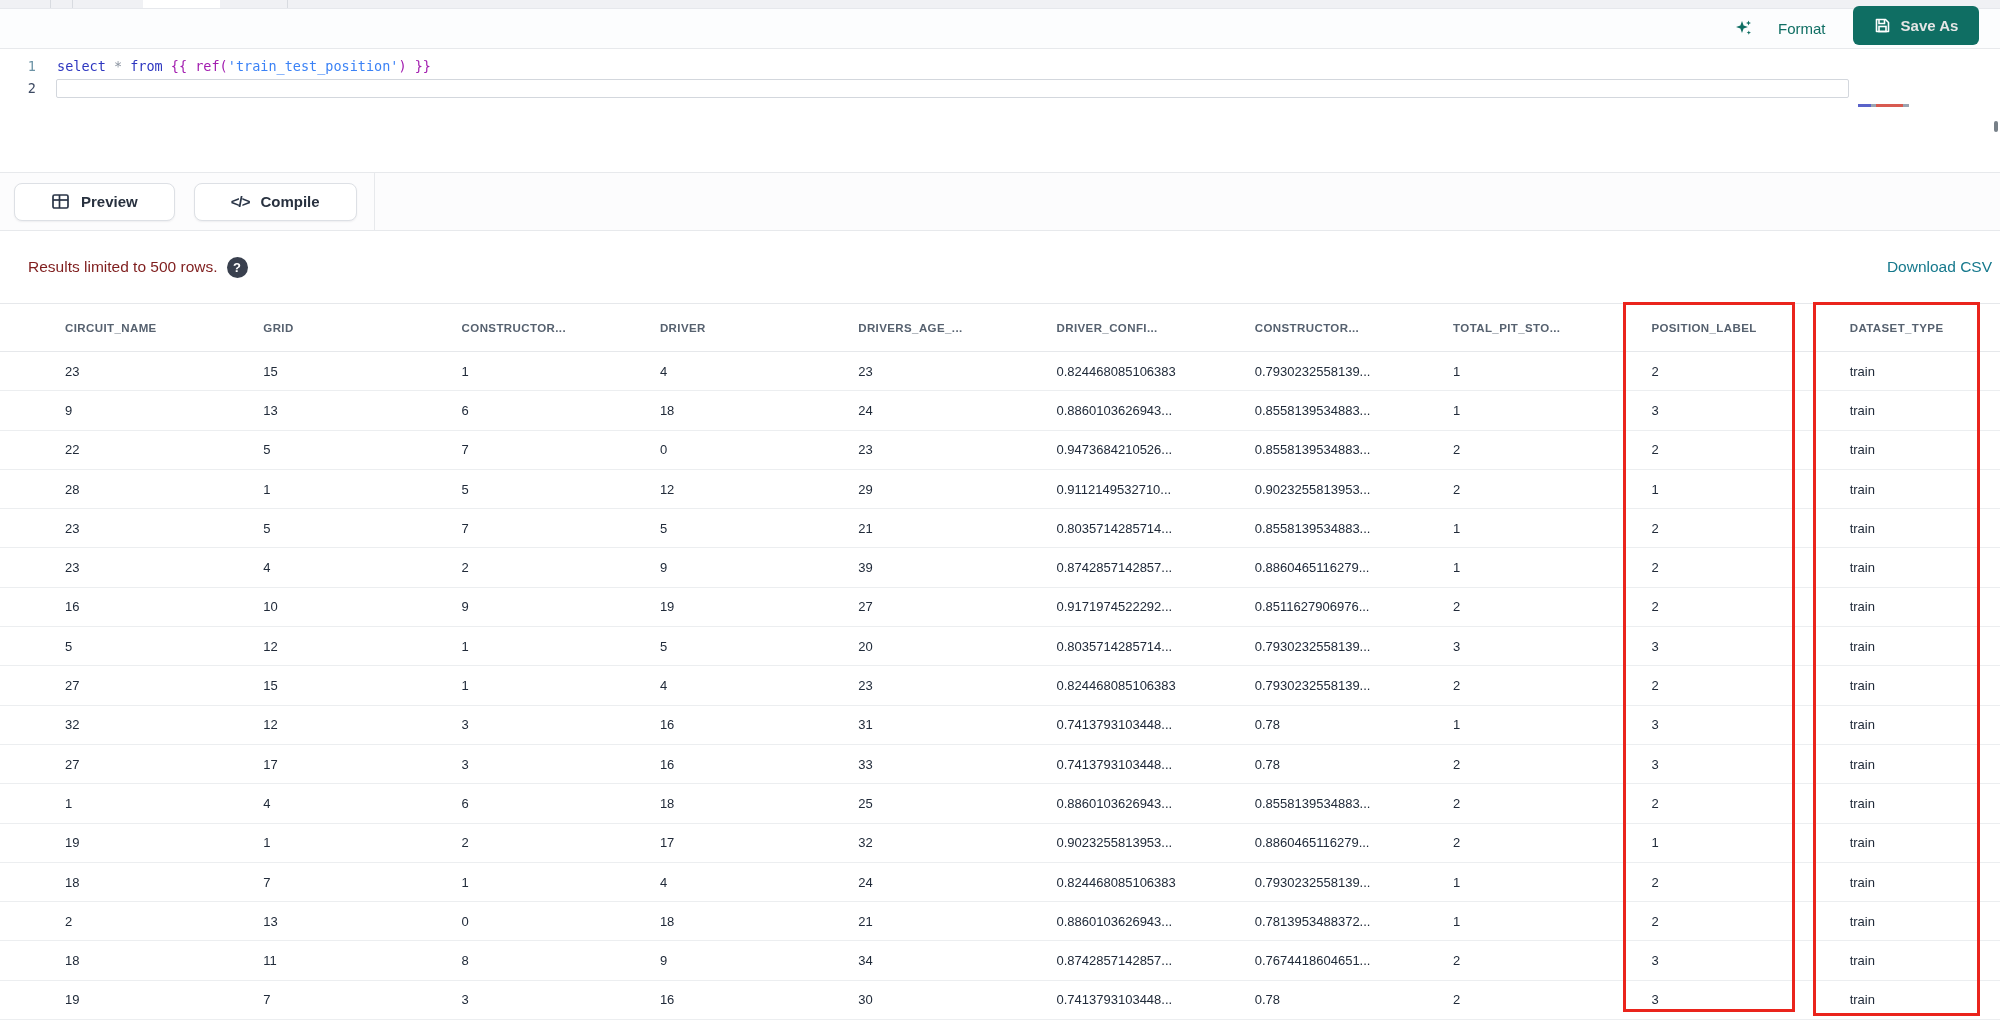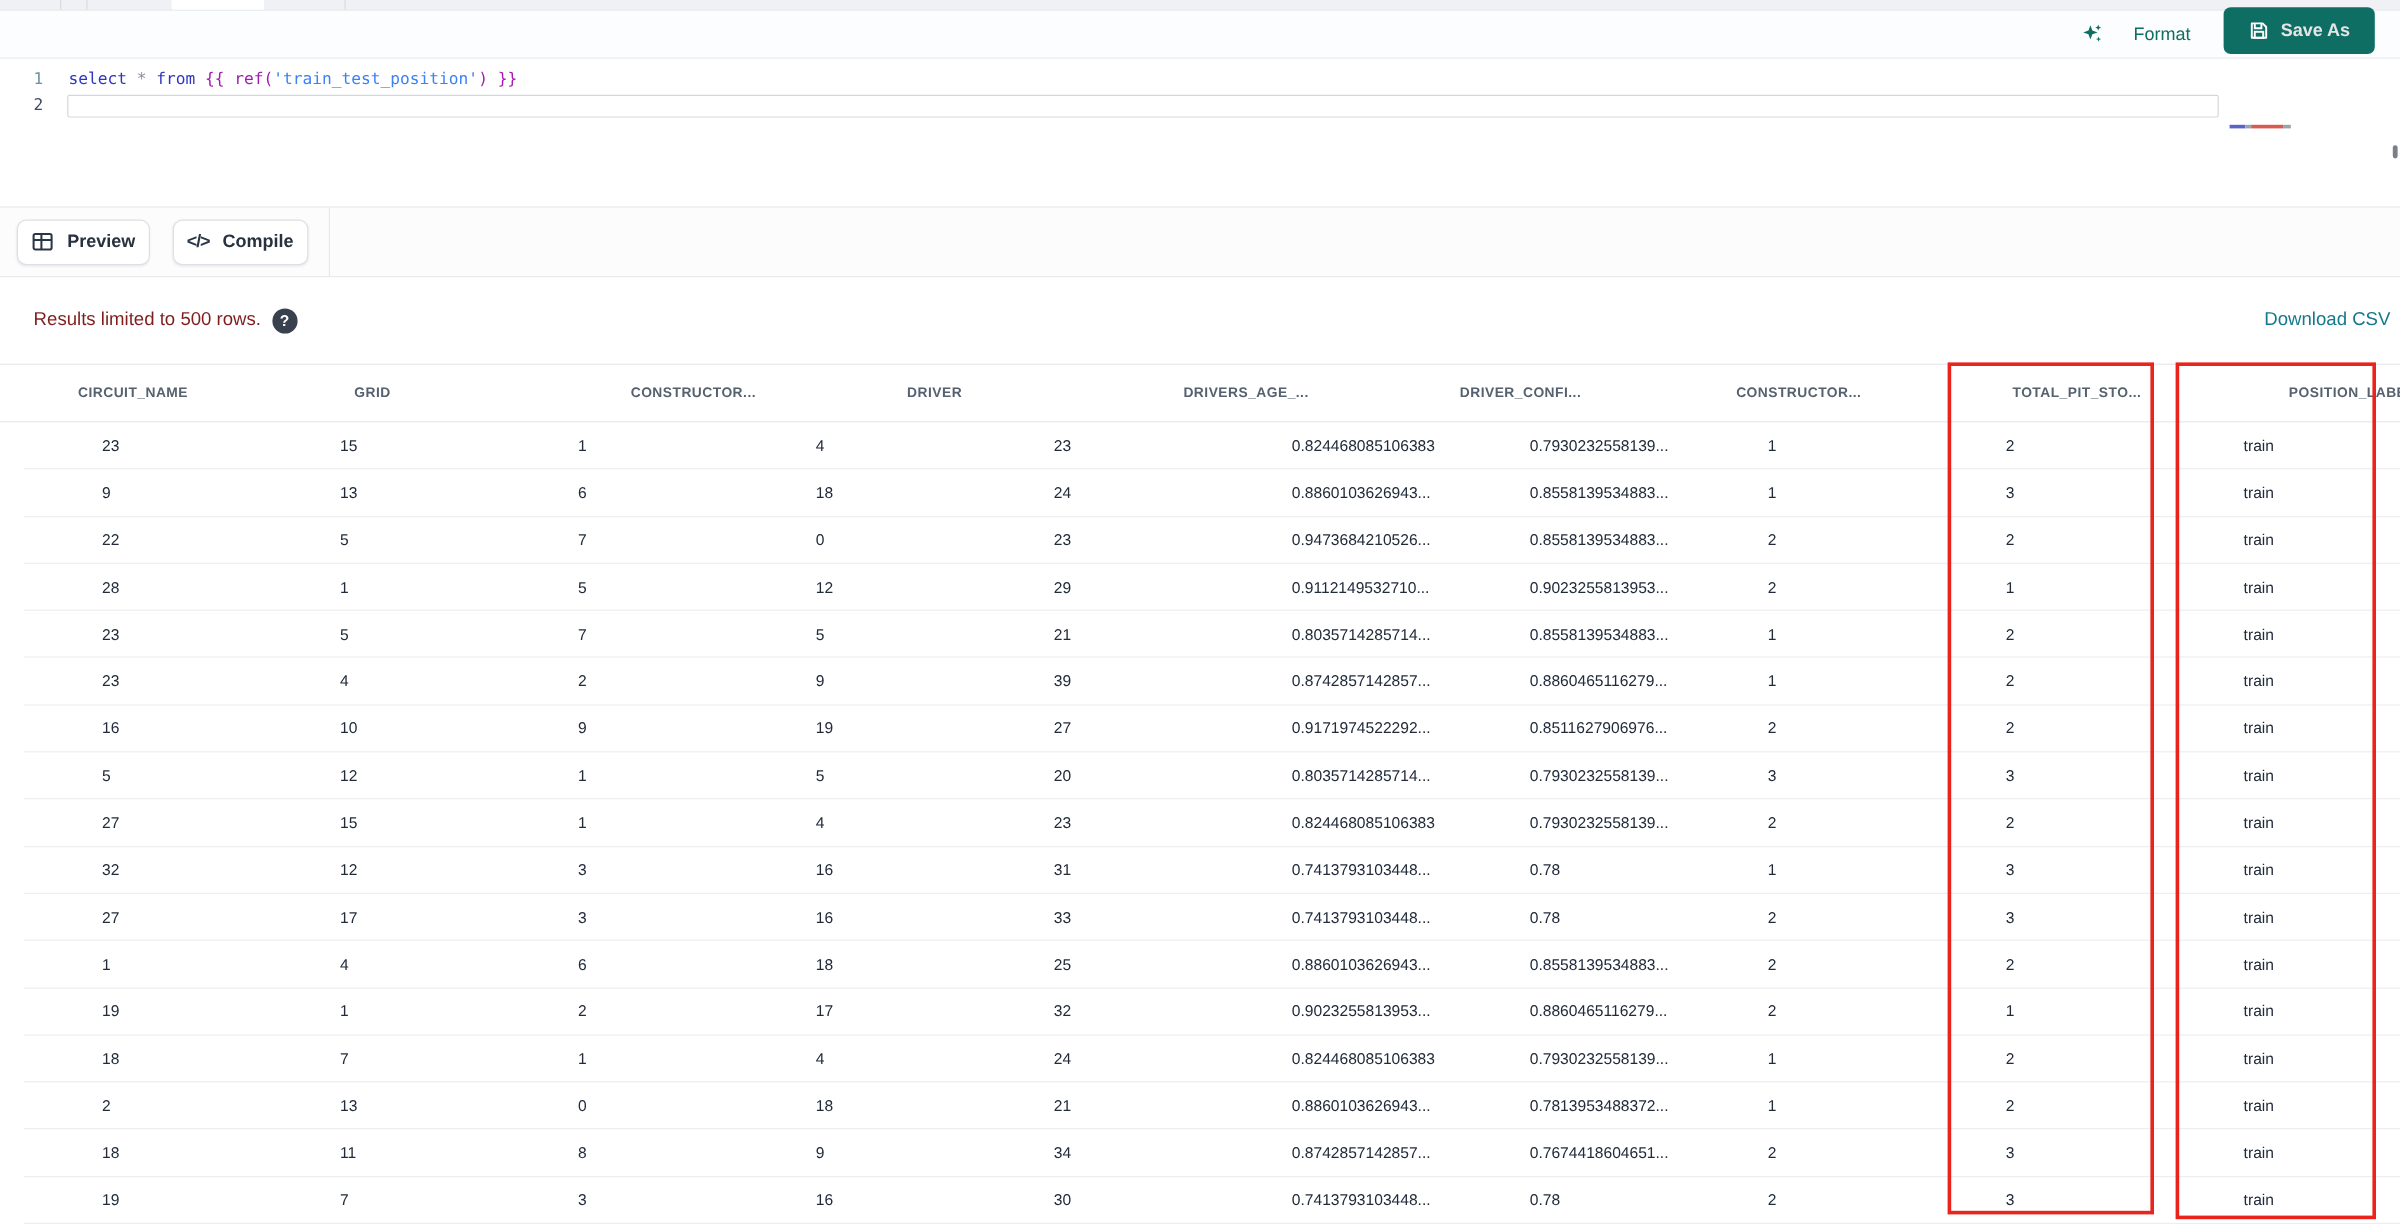--- a/index.html
+++ b/index.html
@@ -29,41 +29,41 @@
   .tok-operator{color:#8a93a0;}
   .tok-plain{color:#a21caf;}
   .tok-string{color:#3b82f6;}
   .minimap{position:absolute;left:1858px;top:53px;width:134px;height:92px;background:#ffffff;}
   .minimap .mseg{display:inline-block;height:3px;vertical-align:top;margin-top:2px;}
   .scroll-thumb{position:absolute;left:1994px;top:72px;width:4px;height:11px;background:#4a5560;border-radius:2px;opacity:.75;}
   
   .toolbar{position:absolute;top:172px;left:0;right:0;height:59px;background:#fcfcfd;
     border-top:1px solid #e7e9ec;border-bottom:1px solid #e7e9ec;display:flex;align-items:center;box-sizing:border-box;}
   .tool-btn{height:38px;border:1px solid #dde0e5;border-radius:8px;background:#ffffff;display:flex;align-items:center;
-    gap:11px;padding:0 11px;font-size:15px;font-weight:600;color:#28313f;cursor:pointer;
+    gap:11px;padding:0 36px;font-size:15px;font-weight:600;color:#28313f;cursor:pointer;
     box-shadow:0 1px 2px rgba(16,24,40,.06);font-family:"Liberation Sans",sans-serif;}
   .tool-btn.preview{margin-left:14px;}
   .tool-btn.compile{margin-left:19px;}
   .compile-glyph{font-weight:700;font-size:15px;letter-spacing:-1px;color:#2a3547;}
   .v-divider{width:1px;align-self:stretch;background:#e7e9ec;margin-left:17px;}
   .tabs{display:flex;align-self:stretch;margin-left:21px;}
   .tab{position:relative;display:flex;align-items:center;padding:0 23px;font-size:15px;color:#1f2a39;cursor:pointer;}
   .tab.active::after{content:"";position:absolute;left:0;right:0;bottom:2px;height:3px;background:#7d899c;}
   
   .results-bar{position:absolute;top:231px;left:0;right:0;height:72px;display:flex;align-items:center;}
   .limit-text{margin-left:28px;font-size:15.5px;color:#7f1d1d;}
   .help-icon{width:21px;height:21px;margin-left:9px;border-radius:50%;background:#39404e;color:#ffffff;font-size:13px;
     font-weight:700;display:flex;align-items:center;justify-content:center;cursor:pointer;}
   .download-link{position:absolute;right:8px;font-size:15.5px;color:#15788c;cursor:pointer;text-decoration:none;}
   
   .thead{position:absolute;top:303px;left:0;right:0;height:49px;box-sizing:border-box;
     border-top:1px solid #e6e8eb;border-bottom:1px solid #e6e8eb;
-    display:grid;grid-template-columns:repeat(9,198.3px) 1fr;padding-left:52px;align-items:center;background:#ffffff;gap:32px;}
+    display:grid;grid-template-columns:repeat(9,198.3px) 1fr;padding-left:52px;align-items:center;background:#ffffff;}
   .th{padding-left:13px;font-size:11.5px;font-weight:700;letter-spacing:.4px;color:#56616f;white-space:nowrap;overflow:hidden;}
-  .tbody{position:absolute;top:352px;left:0;right:0;bottom:0;overflow:hidden;margin-left:20px;}
+  .tbody{position:absolute;top:352px;left:0;right:0;bottom:0;overflow:hidden;}
   .tr{height:39.3px;box-sizing:border-box;border-bottom:1px solid #eceef0;
     display:grid;grid-template-columns:repeat(9,198.3px) 1fr;padding-left:52px;align-items:center;}
   .td{padding-left:13px;font-size:13px;color:#212b3a;white-space:nowrap;overflow:hidden;}
   
   .annot{position:absolute;box-sizing:border-box;border:3px solid #ea241c;pointer-events:none;}
   .annot.position{left:1623px;top:302px;width:172px;height:710px;}
   .annot.dataset{left:1813px;top:302px;width:167px;height:714px;}
   svg{display:block;}
 </style>
 </head>

